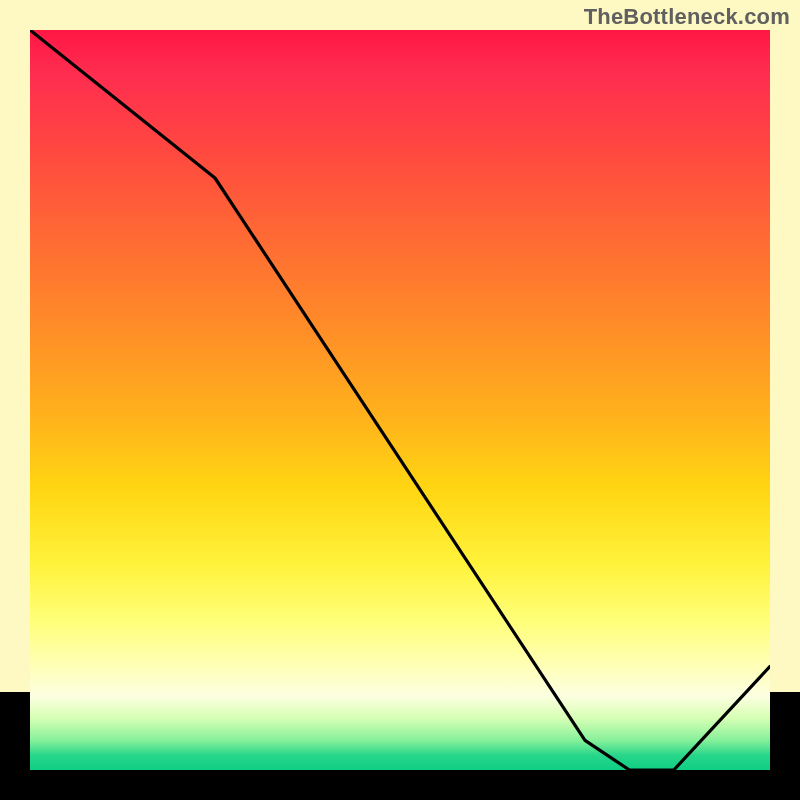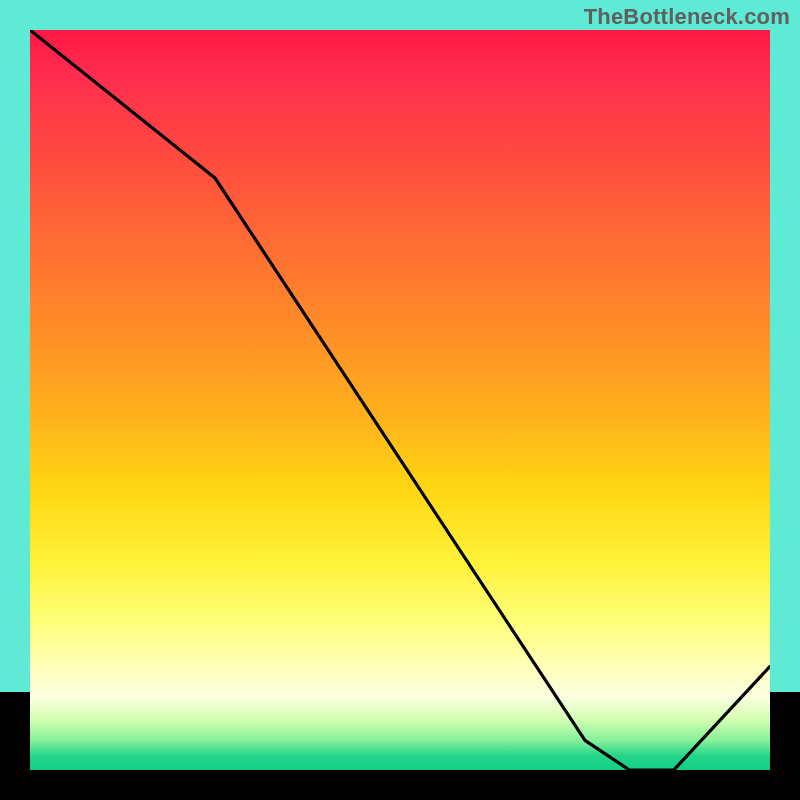--- a/index.html
+++ b/index.html
@@ -8,21 +8,21 @@
   width: 800px;
   height: 800px;
   background: #000;
   font-family: Arial, Helvetica, sans-serif;
   overflow: hidden;
 }
 .canvas {
   position: relative;
   width: 800px;
   height: 692px;
-  background: #5eead4;
+  background: #fef9c3;
 }
 .attribution {
   position: absolute;
   top: 4px;
   right: 10px;
   color: #606060;
   font-size: 22px;
   font-weight: 600;
   letter-spacing: 0.2px;
 }

